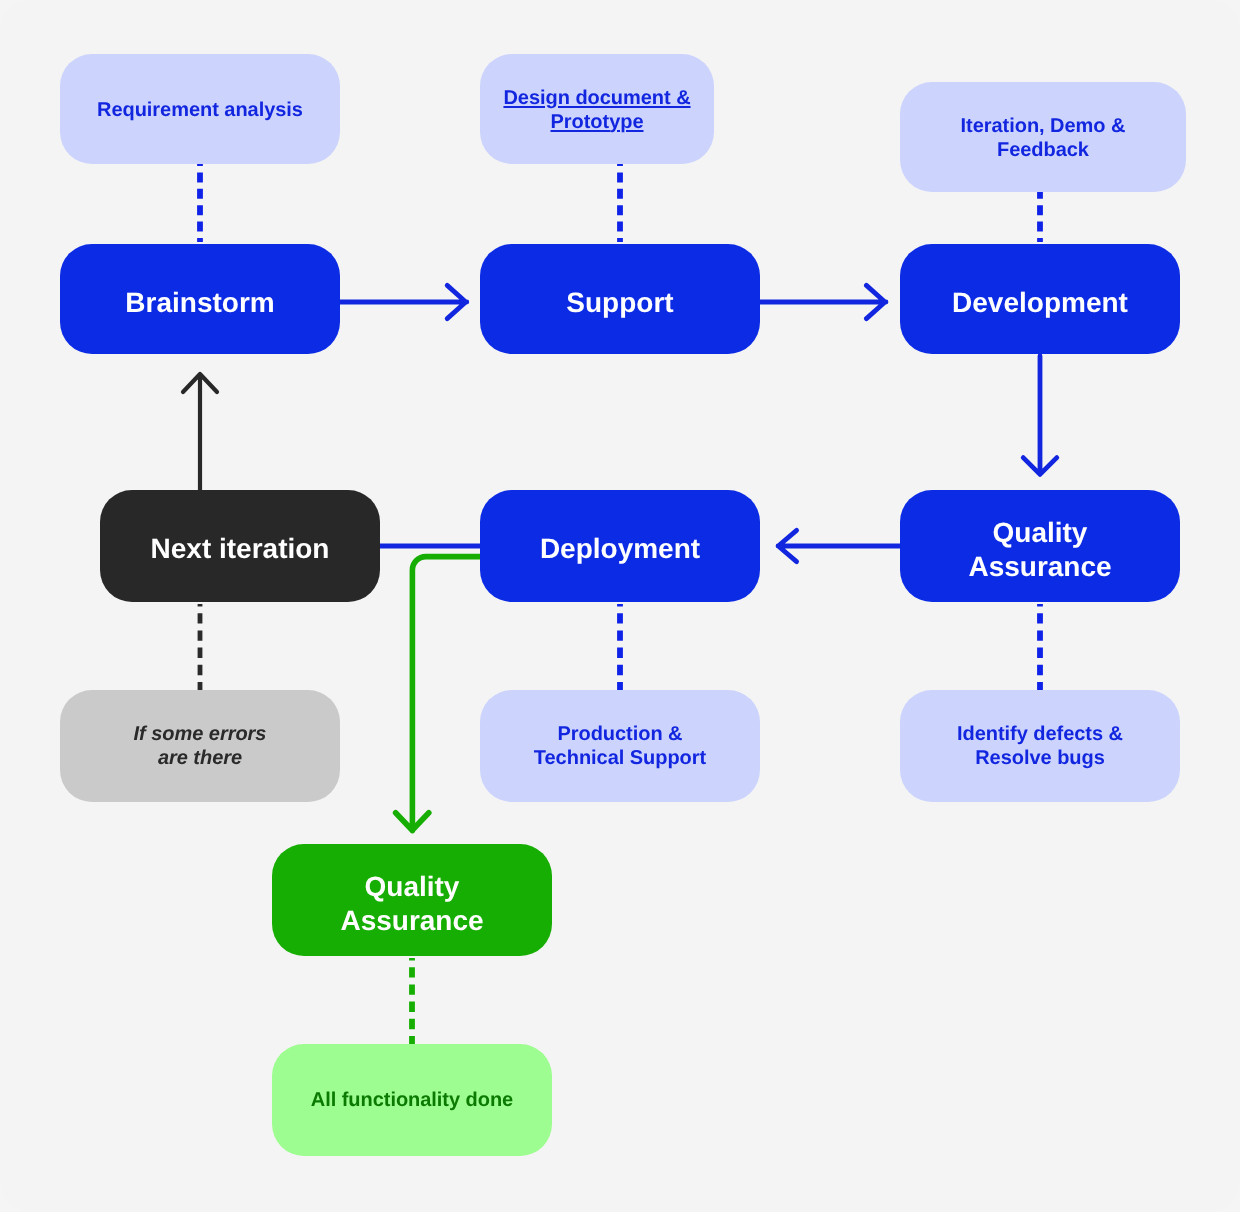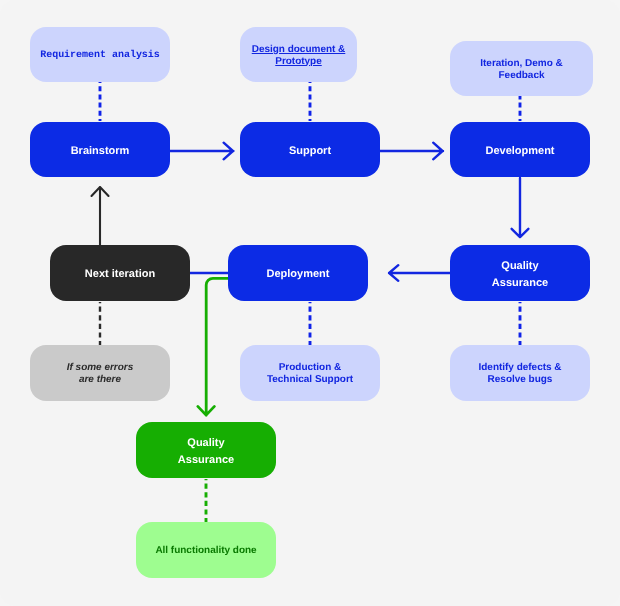--- a/index.html
+++ b/index.html
@@ -9,21 +9,21 @@
   #canvas{position:relative;width:620px;height:606px;background:#f4f4f4;
           border-radius:15px;overflow:hidden;}
   svg.wires{position:absolute;left:0;top:0;width:620px;height:606px;}
   .node{position:absolute;display:flex;align-items:center;justify-content:center;
         text-align:center;box-sizing:border-box;border-radius:16px;
         white-space:pre-line;}
   
   .n-blue   {background:#0c2be5;color:#ffffff;}
   .n-dark   {background:#282828;color:#ffffff;margin-left:20px;}
   .n-green  {background:#16ae02;color:#ffffff;}
-  .big      {font-size:11px;font-weight:700;line-height:16.3px;letter-spacing:0;padding-top:3px;}
+  .big      {font-size:14px;font-weight:700;line-height:16.3px;letter-spacing:0;padding-top:3px;}
   
   .n-bluelt {background:#ccd4fd;color:#1226e0;}
   .n-gray   {background:#cacaca;color:#2a2a2a;}
   .n-greenlt{background:#9efd90;color:#0a7a02;}
   .small    {font-size:10px;font-weight:700;line-height:11.8px;letter-spacing:-0.02px;padding-top:2px;}
 </style>
 </head>
 <body>
 
 <div id="canvas">
@@ -52,21 +52,21 @@
 
     <g stroke="#282828" stroke-width="2.1" fill="none" stroke-linecap="round" stroke-linejoin="round">
       <path d="M100 245 V187 M91.5 196 L100 187 L108.5 196"></path>
     </g>
 
     <g stroke="#16ae02" stroke-width="2.8" fill="none" stroke-linecap="round" stroke-linejoin="round">
       <path d="M243 278.3 H212.9 A6.7 6.7 0 0 0 206.2 285 V415.3 M197.8 406.4 L206.1 415.1 L214.4 406.4"></path>
     </g>
   </svg>
 
-  <div class="node n-bluelt small" style="left:30px;top:27px;width:140px;height:55px;font-family:Liberation Mono, monospace;">
+  <div class="node n-bluelt small" style="left:30px;top:27px;width:140px;height:55px;">
     <span>Requirement analysis</span>
   </div>
   <div class="node n-bluelt small" style="left:240px;top:27px;width:117px;height:55px;text-decoration:underline;">
     <span>Design document &amp;
 Prototype</span>
   </div>
   <div class="node n-bluelt small" style="left:450px;top:41px;width:143px;height:55px;">
     <span>Iteration, Demo &amp;
 Feedback</span>
   </div>
@@ -77,21 +77,21 @@
   <div class="node n-blue big" style="left:240px;top:122px;width:140px;height:55px;">
     <span>Support</span>
   </div>
   <div class="node n-blue big" style="left:450px;top:122px;width:140px;height:55px;">
     <span>Development</span>
   </div>
 
   <div class="node n-dark big" style="left:30px;top:245px;width:140px;height:56px;">
     <span>Next iteration</span>
   </div>
-  <div class="node n-blue big" style="left:228px;top:245px;width:140px;height:56px;">
+  <div class="node n-blue big" style="left:240px;top:245px;width:140px;height:56px;">
     <span>Deployment</span>
   </div>
   <div class="node n-blue big" style="left:450px;top:245px;width:140px;height:56px;">
     <span>Quality
 Assurance</span>
   </div>
 
   <div class="node n-gray small" style="left:30px;top:345px;width:140px;height:56px;font-style:italic;">
     <span>If some errors
 are there</span>

